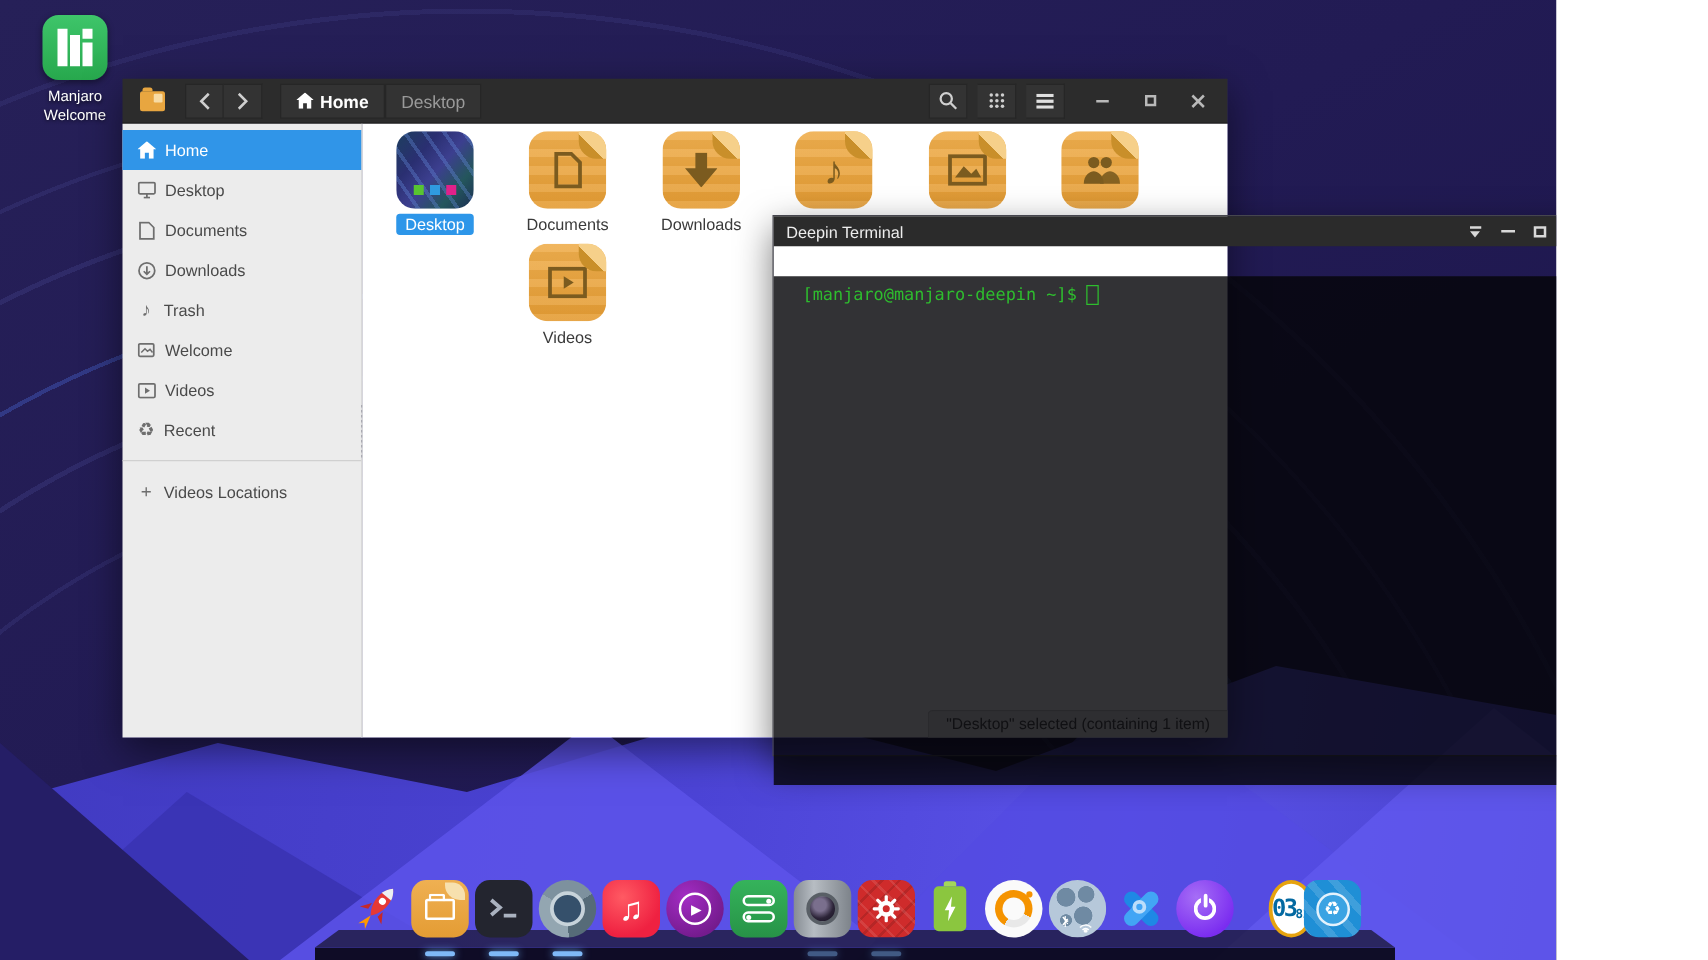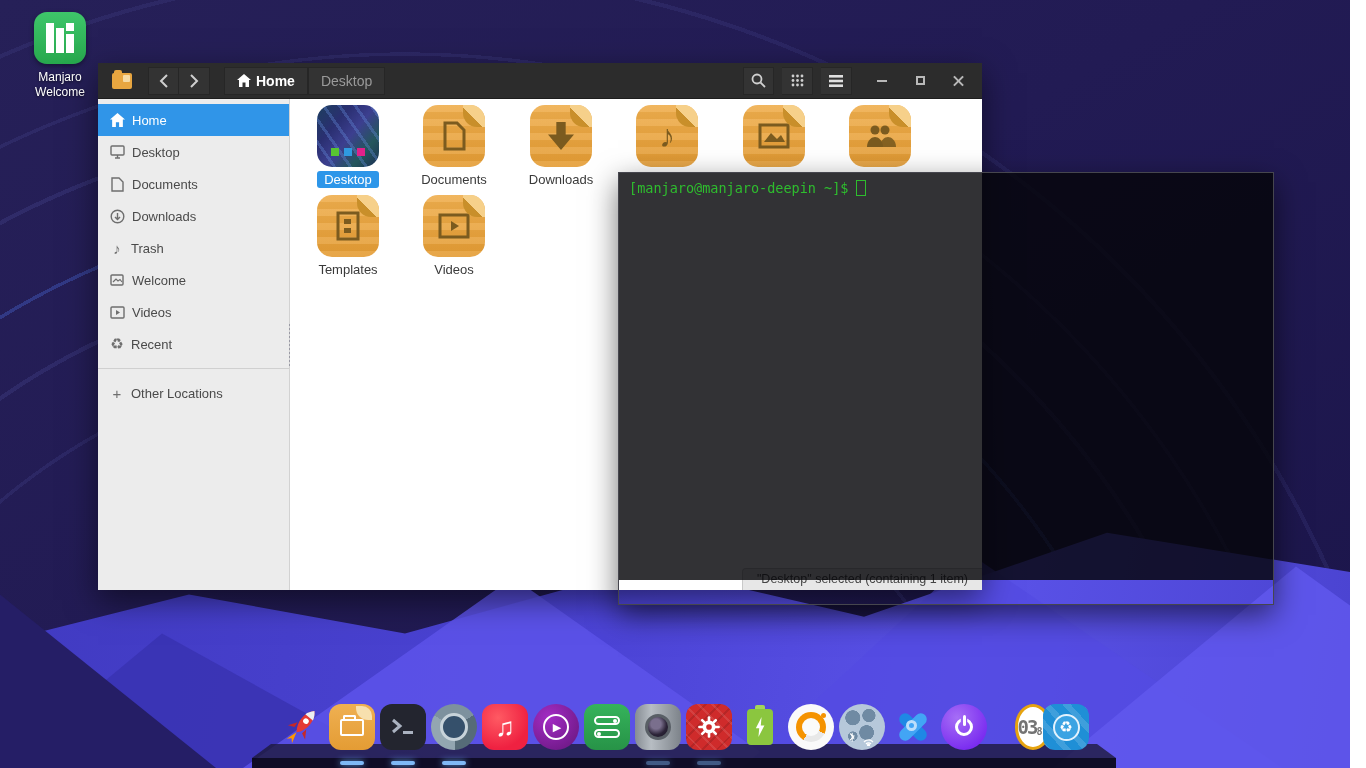--- a/index.html
+++ b/index.html
@@ -1,17 +1,17 @@
 <!DOCTYPE html>
 <html><head>
 <meta charset="utf-8">
 <style>
   * { margin:0; padding:0; box-sizing:border-box; }
   html,body { width:1366px; height:768px; overflow:hidden; font-family:"Liberation Sans",sans-serif; }
-  .stage { position:relative; width:1350px; height:768px; overflow:hidden;
+  .stage { position:relative; width:1245px; height:768px; overflow:hidden;
     background:
       radial-gradient(circle at 30% 128%, transparent 0 46%, rgba(125,135,235,.10) 46% 46.25%, transparent 46.25% 52%, rgba(125,135,235,.12) 52% 52.3%, transparent 52.3% 57%, rgba(80,120,240,.30) 57% 57.25%, transparent 57.25% 63%, rgba(125,135,235,.12) 63% 63.3%, transparent 63.3% 68%, rgba(125,135,235,.10) 68% 68.25%, transparent 68.25% 74%, rgba(125,135,235,.09) 74% 74.3%, transparent 74.3%),
       linear-gradient(150deg,#262058 0%,#221b54 45%,#1b154a 100%);
     text-decoration: underline;
   }
   
   .facets { position:absolute; left:0; right:0; bottom:0; height:280px; }
   .facets .f { position:absolute; inset:0; }
   .f-base { background:linear-gradient(100deg,#403ac0,#4c44d6 45%,#5a52e8 72%,#4a43d0);
     clip-path:polygon(0 55%,14% 38%,30% 52%,48% 28%,64% 46%,82% 16%,100% 30%,100% 100%,0 100%); }
@@ -81,21 +81,21 @@
   .t-ctl { display:flex; margin-left:auto; }
   .t-btn { width:26px; height:22px; display:flex; align-items:center; justify-content:center; }
   .g-chev { width:9px; height:8px; position:relative; }
   .g-chev::before { content:""; position:absolute; top:0; left:0; width:9px; height:2px; background:#d9d9d9; }
   .g-chev::after { content:""; position:absolute; top:4px; left:0.5px; border-left:4px solid transparent; border-right:4px solid transparent; border-top:5px solid #d9d9d9; }
   .t-min { width:11px; height:2px; background:#d9d9d9; }
   .t-max { width:10px; height:9px; border:2px solid #d9d9d9; }
   .t-x { position:relative; width:11px; height:11px; }
   .t-x::before,.t-x::after { content:""; position:absolute; left:-1px; top:4.5px; width:13px; height:2.4px; background:#e6e6e6; }
   .t-x::before { transform:rotate(45deg); } .t-x::after { transform:rotate(-45deg); }
-  .t-body { height:407px; background:rgba(5,5,8,0.82); padding:7px 10px; font-family:"DejaVu Sans Mono",monospace; font-size:13.5px; color:#2ebd2e; }
+  .t-body { height:407px; background:rgba(5,5,8,0.82); padding:7px 23px; font-family:"DejaVu Sans Mono",monospace; font-size:13.5px; color:#2ebd2e;margin-top:24px; }
   .t-line { display:flex; align-items:center; }
   .t-cursor { display:inline-block; width:10px; height:16px; border:1.5px solid #2ebd2e; margin-left:8px; }
   
   .dock { position:absolute; left:252px; bottom:0; width:864px; height:74px; z-index:30; }
   .plate-top { position:absolute; bottom:10px; left:0; right:0; height:14px; background:rgba(28,24,56,.78);
     clip-path:polygon(2.2% 0,97.8% 0,100% 100%,0 100%); }
   .plate-front { position:absolute; bottom:0; left:0; right:0; height:10px; background:rgba(9,7,22,.92); }
   .slots { position:absolute; bottom:18px; left:26px; display:flex; gap:5px; }
   .slot { width:46px; height:48px; display:flex; align-items:flex-end; justify-content:center; position:relative; }
   .ind { position:absolute; left:11px; bottom:-15px; width:24px; height:4px; border-radius:2px; background:#7fb9f7; box-shadow:0 0 7px #6aa9f0; }
@@ -131,21 +131,21 @@
       radial-gradient(circle at 30% 70%, #6f8aa3 0 10%, transparent 11%),
       #b6c8da; }
   .d-x { background:transparent; }
   .d-x .xa,.d-x .xb { position:absolute; left:6px; top:17px; width:34px; height:12px; border-radius:7px; background:#1e88e5; }
   .d-x .xa { transform:rotate(45deg); } .d-x .xb { transform:rotate(-45deg); background:#42a5f5; }
   .d-x .xc { position:absolute; left:16px; top:16px; width:11px; height:11px; border:3px solid #bbdefb; border-radius:50%; background:transparent; }
   .d-power { border-radius:50%; background:radial-gradient(circle at 35% 30%,#a66ef6,#7a2cf0 75%); }
   .pw { position:relative; width:20px; height:20px; }
   .pw::before { content:""; position:absolute; inset:1px; border:3px solid #fff; border-radius:50%; clip-path:polygon(0 0,32% 0,32% 30%,68% 30%,68% 0,100% 0,100% 100%,0 100%); }
   .pw::after { content:""; position:absolute; left:8.5px; top:-2px; width:3px; height:11px; background:#fff; border-radius:2px; }
-  .d-clock { border-radius:50%; background:#fff; border:3.5px solid #e6a30f; font-family:"DejaVu Sans Mono",monospace; color:#737373; font-weight:bold;margin-left:36px; }
+  .d-clock { border-radius:50%; background:#fff; border:3.5px solid #e6a30f; font-family:"DejaVu Sans Mono",monospace; color:#0369a1; font-weight:bold;margin-left:36px; }
   .d-clock .h { font-size:19px; letter-spacing:-2px; }
   .d-clock .m { font-size:10px; align-self:flex-end; margin-bottom:10px; }
   .d-trash { background:repeating-linear-gradient(48deg, rgba(255,255,255,.14) 0 6px, transparent 6px 15px), #1f8fd6; }
   .d-trash .tc { width:27px; height:27px; border-radius:50%; background:#3aa3e3; border:2.5px solid #e3f2fd; color:#fff; font-size:15px; display:flex; align-items:center; justify-content:center; }
   .rocket { transform:rotate(40deg); }
   .sico { width:17px; display:flex; justify-content:center; }
 </style>
 </head>
 <body>
 
@@ -302,21 +302,21 @@
             </span>
           <span>Videos</span>
         </div>
         <div class="srow">
           <span class="tg">♻</span>
           <span>Recent</span>
         </div>
         <div class="sdiv"></div>
         <div class="srow">
           <span class="tg">+</span>
-          <span>Other Locations</span>
+          <span>Videos Locations</span>
         </div>
         <div class="handle"></div>
       </div>
 
       <div class="fm-main">
 
         <div class="fcell sel" style="left:10px;top:6px;">
           <div class="desk-thumb">
             <i style="left:14px;background:#58c431;"></i>
               <i style="left:27px;background:#2f9ae0;"></i>
@@ -360,48 +360,55 @@
                   <circle cx="11" cy="7" r="4.5"></circle>
                   <circle cx="21" cy="7" r="4.5"></circle>
                   <path d="M3 24 c0-7 5-10 8-10 s8 3 8 10 Z"></path>
                   <path d="M16 24 c0-7 5-10 8-10 s8 3 8 10 Z" opacity=".9"></path>
                 </g>
               </svg>
             </div>
           <div class="lbl"><span></span></div>
         </div>
 
-        <div class="fcell" style="left:10px;top:96px;">
-          <div class="folder">
-              <svg class="fglyph" width="26" height="30" viewBox="0 0 26 30">
-                <rect x="3" y="2" width="20" height="26" stroke="#7b5b1f" stroke-width="3" fill="none"></rect>
-                <rect x="9" y="8" width="7" height="5" fill="#7b5b1f"></rect>
-                <rect x="9" y="17" width="7" height="5" fill="#7b5b1f"></rect>
-              </svg>
-            </div>
-          <div class="lbl"><span>Templates</span></div>
-        </div>
         <div class="fcell" style="left:116px;top:96px;">
           <div class="folder">
               <svg class="fglyph" width="32" height="26" viewBox="0 0 32 26">
                 <rect x="2" y="2" width="28" height="22" stroke="#7b5b1f" stroke-width="3" fill="none"></rect>
                 <path d="M13 8 L21 13 L13 18 Z" fill="#7b5b1f"></path>
               </svg>
             </div>
           <div class="lbl"><span>Videos</span></div>
         </div>
 
         <div class="fm-status">
           <span>"Desktop" selected (containing 1 item)</span>
         </div>
       </div>
     </div>
   </div>
 
   <div class="term">
+    <div class="t-head">
+      <span class="t-title">Deepin Terminal</span>
+      <div class="t-ctl">
+        <div class="t-btn">
+            <div class="g-chev"></div>
+          </div>
+        <div class="t-btn">
+            <div class="t-min"></div>
+          </div>
+        <div class="t-btn">
+            <div class="t-max"></div>
+          </div>
+        <div class="t-btn">
+            <div class="t-x"></div>
+          </div>
+      </div>
+    </div>
     <div class="t-body">
       <div class="t-line">
         <span>[manjaro@manjaro-deepin ~]$</span>
         <span class="t-cursor"></span>
       </div>
     </div>
   </div>
 
   <div class="dock">
     <div class="plate-top"></div>

